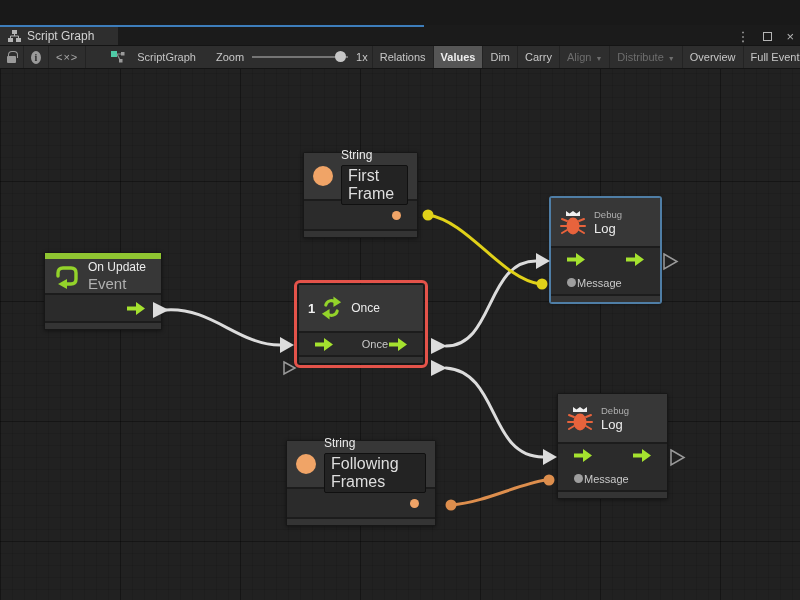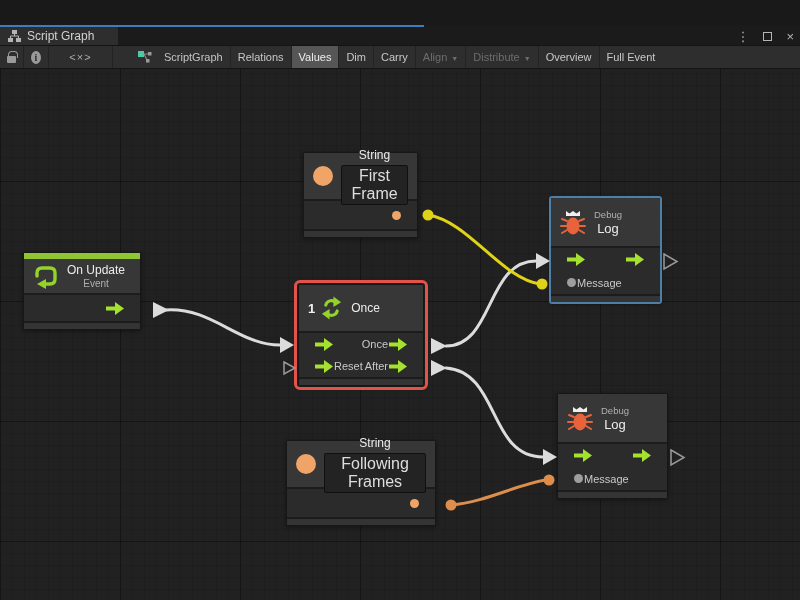--- a/index.html
+++ b/index.html
@@ -15,21 +15,21 @@
   .win-controls { position:absolute; right:6px; top:2px; height:18px; display:flex; align-items:center; gap:14px; color:#b5b5b5; }
   .win-controls .glyph { font-size:13px; line-height:1; }
   .maxbox { display:inline-block; width:9px; height:9px; border:1.5px solid #b5b5b5; }
 
   
   .toolbar { position:absolute; left:0; top:20px; width:800px; height:24px; background:#2e2e2e;
              border-top:1px solid #141414; border-bottom:1px solid #141414;
              display:flex; align-items:stretch; color:#c8c8c8; font-size:11px; }
   .tcell { display:flex; align-items:center; justify-content:center; border-right:1px solid #232323; padding:0 7px; white-space:nowrap; }
   .tcell.nb { border-right:none; }
-  .tbtn.active { background:#565656; color:#eee; }
+  .tbtn.active { background:#565656; color:#eee;font-weight:bold; }
   .tbtn.disabled { color:#6d6d6d; }
   .drop { font-size:7px; margin-left:4px; position:relative; top:1px; }
   .lock { width:10px; height:7px; background:#9a9a9a; border-radius:1px; position:relative; margin-top:5px; }
   .lock:before { content:''; position:absolute; left:1.2px; top:-5px; width:7.5px; height:6px;
                  border:1.6px solid #9a9a9a; border-bottom:none; border-radius:4px 4px 0 0; }
   .info-circle { width:13px; height:13px; border-radius:50%; background:#9a9a9a; color:#2b2b2b;
                  font-weight:bold; font-size:10px; display:flex; align-items:center; justify-content:center;
                  font-family:"Liberation Serif", serif; }
   .code-glyph { color:#aaa; font-size:11px; letter-spacing:1px; }
   .graphname { gap:12px; color:#c4c4c4; }
@@ -43,21 +43,21 @@
     background-image:
       linear-gradient(rgba(0,0,0,0.30) 1px, transparent 1px),
       linear-gradient(90deg, rgba(0,0,0,0.30) 1px, transparent 1px),
       linear-gradient(rgba(0,0,0,0.10) 1px, transparent 1px),
       linear-gradient(90deg, rgba(0,0,0,0.10) 1px, transparent 1px);
     background-size:120px 120px, 120px 120px, 12px 12px, 12px 12px;
     background-position:0 112px, 0 0, 0 4px, 0 0; }
 
   
   .node { position:absolute; background:#2b2b2b; border:1px solid #171717; border-radius:2px;
-          box-shadow:0 1px 4px rgba(0,0,0,.45); color:#e6e6e6;text-align:center; }
+          box-shadow:0 1px 4px rgba(0,0,0,.45); color:#e6e6e6; }
   .node.selected { outline:3px solid #e4534a; outline-offset:1px; }
   .node.focused { border-color:#4f7ea6; box-shadow:0 0 0 1px #4f7ea6, 0 1px 4px rgba(0,0,0,.45); }
   .n-bar { height:6px; background:#8fc531; }
   .n-header { background:#373737; border-bottom:2px solid #1c1c1c; display:flex; align-items:center; gap:8px; padding:0 9px; }
   .n-footer { height:8px; background:#343434; border-top:2px solid #1c1c1c; }
   .n-title { font-size:12px; color:#ececec; }
   .n-title.big { font-size:13px; }
   .n-sub { font-size:9.5px; color:#b0b0b0; }
   .n-headcol { display:flex; flex-direction:column; gap:3px; }
   .n-input { background:#232323; border:1px solid #101010; border-radius:2px; padding:1px 6px;
@@ -107,20 +107,28 @@
     </div>
     <div class="tcell graphname nb" style="margin-left:18px">
       <svg width="14" height="14" viewBox="0 0 14 14">
         <rect x="0" y="1" width="6" height="6" fill="#4ec9a5"></rect>
         <path d="M6,4 H10 M6,4 L9,10" stroke="#8a8a8a" stroke-width="1.2" fill="none"></path>
         <rect x="10" y="2" width="3.5" height="3.5" fill="#9a9a9a"></rect>
         <rect x="8" y="9" width="3.5" height="3.5" fill="#9a9a9a"></rect>
       </svg>
       <span>ScriptGraph</span>
     </div>
+    <div class="tcell zoomwrap nb" style="margin-left:6px">
+      <span>Zoom</span>
+      <span class="slider">
+        <span class="track"></span>
+        <span class="thumb"></span>
+      </span>
+      <span>1x</span>
+    </div>
     <div class="tcell tbtn" style="border-left:1px solid #232323">
       <span>Relations</span>
     </div>
     <div class="tcell tbtn active">
       <span>Values</span>
     </div>
     <div class="tcell tbtn">
       <span>Dim</span>
     </div>
     <div class="tcell tbtn">
@@ -152,30 +160,30 @@
         <span class="n-input">First Frame</span>
       </div>
     </div>
     <div class="n-row" style="height:28px">
       <span class="spacer"></span>
       <span class="dot orange"></span>
     </div>
     <div class="n-footer"></div>
   </div>
 
-  <div class="node" style="left:23px;top:227px;width:118px">
+  <div class="node" style="left:44px;top:227px;width:118px">
     <div class="n-bar"></div>
     <div class="n-header" style="height:36px">
       <svg width="26" height="26" viewBox="0 0 26 26">
         <path d="M9,5 H17 Q22,5 22,10 V16 Q22,21 17,21 H13 M9,5 Q4,5 4,10 V13" stroke="#93d32a" stroke-width="3.4" fill="none" stroke-linecap="round"></path>
         <polygon points="13,16 13,26 4,21" fill="#93d32a"></polygon>
       </svg>
       <div class="n-headcol" style="gap:1px">
         <span class="n-title">On Update</span>
-        <span class="n-sub" style="font-size:10px">Event</span>
+        <span class="n-sub" style="font-size:15px">Event</span>
       </div>
     </div>
     <div class="n-row" style="height:26px">
       <span class="spacer"></span>
       <svg class="parrow" width="18" height="13" viewBox="0 0 18 13">
         <polygon points="0,4.5 9,4.5 9,0 18,6.5 9,13 9,8.5 0,8.5" fill="#a5e22f"></polygon>
       </svg>
     </div>
     <div class="n-footer"></div>
   </div>
@@ -190,31 +198,20 @@
         <polygon points="10,24 2,18 10,13" fill="#93d32a"></polygon>
       </svg>
       <span class="n-title">Once</span>
     </div>
     <div class="n-row" style="height:22px">
       <svg class="parrow" width="18" height="13" viewBox="0 0 18 13">
         <polygon points="0,4.5 9,4.5 9,0 18,6.5 9,13 9,8.5 0,8.5" fill="#a5e22f"></polygon>
       </svg>
       <span class="spacer"></span>
       <span>Once</span>
-      <svg class="parrow" width="18" height="13" viewBox="0 0 18 13">
-        <polygon points="0,4.5 9,4.5 9,0 18,6.5 9,13 9,8.5 0,8.5" fill="#a5e22f"></polygon>
-      </svg>
-    </div>
-    <div class="n-row" style="height:22px">
-      <svg class="parrow" width="18" height="13" viewBox="0 0 18 13">
-        <polygon points="0,4.5 9,4.5 9,0 18,6.5 9,13 9,8.5 0,8.5" fill="#a5e22f"></polygon>
-      </svg>
-      <span>Reset</span>
-      <span class="spacer"></span>
-      <span>After</span>
       <svg class="parrow" width="18" height="13" viewBox="0 0 18 13">
         <polygon points="0,4.5 9,4.5 9,0 18,6.5 9,13 9,8.5 0,8.5" fill="#a5e22f"></polygon>
       </svg>
     </div>
     <div class="n-footer"></div>
   </div>
 
   <div class="node focused" style="left:550px;top:172px;width:111px">
     <div class="n-header" style="height:50px">
       <svg width="26" height="27" viewBox="0 0 26 27">

